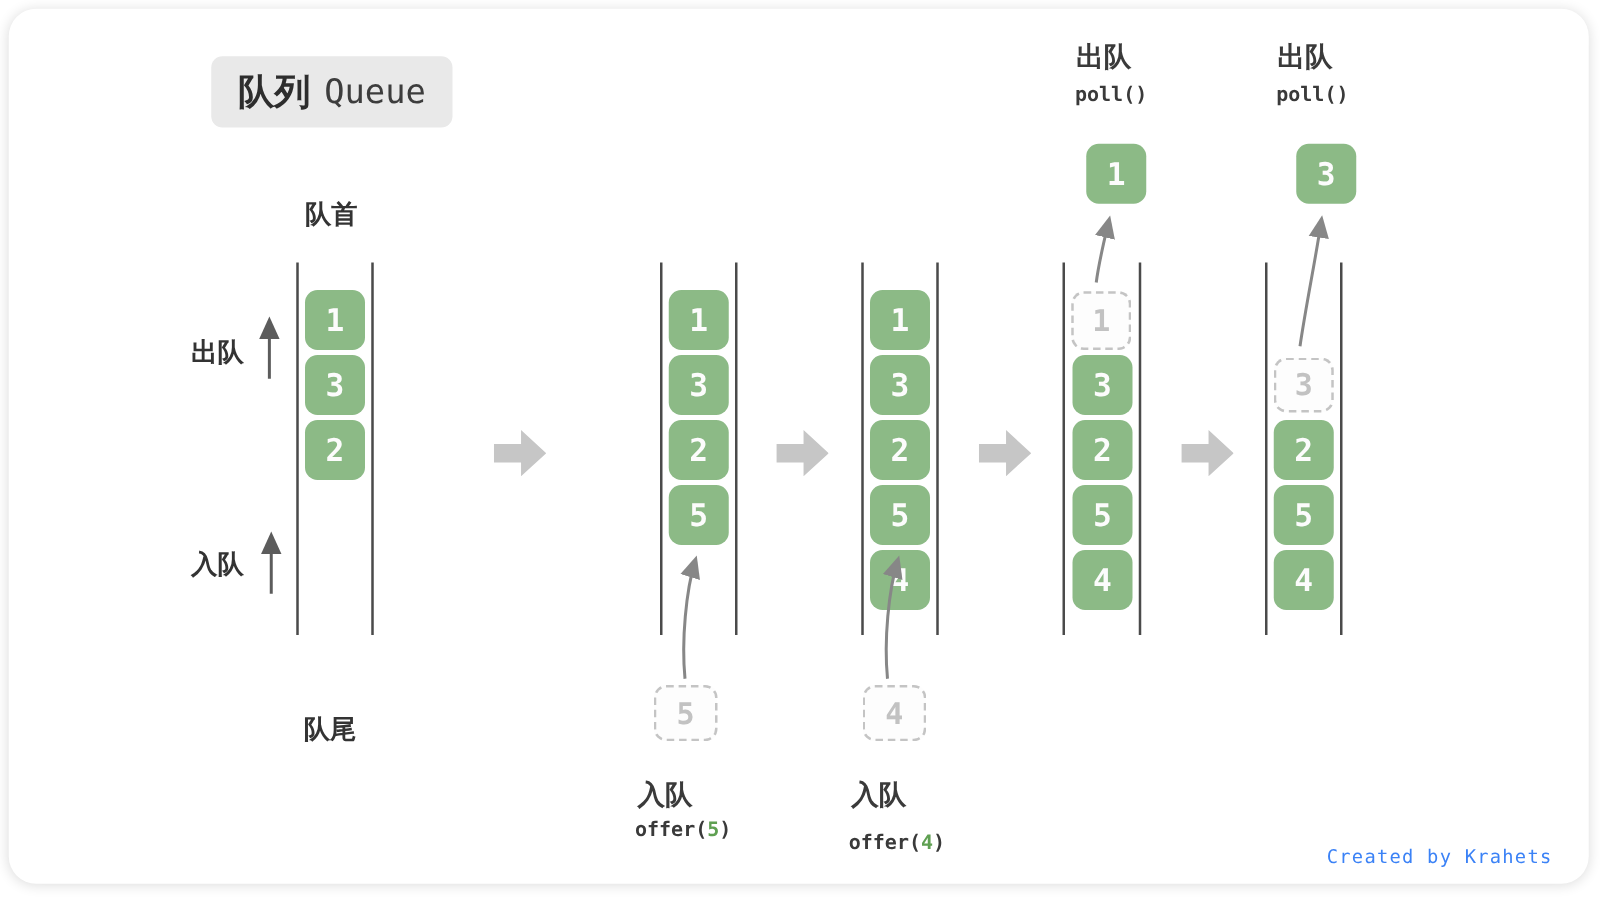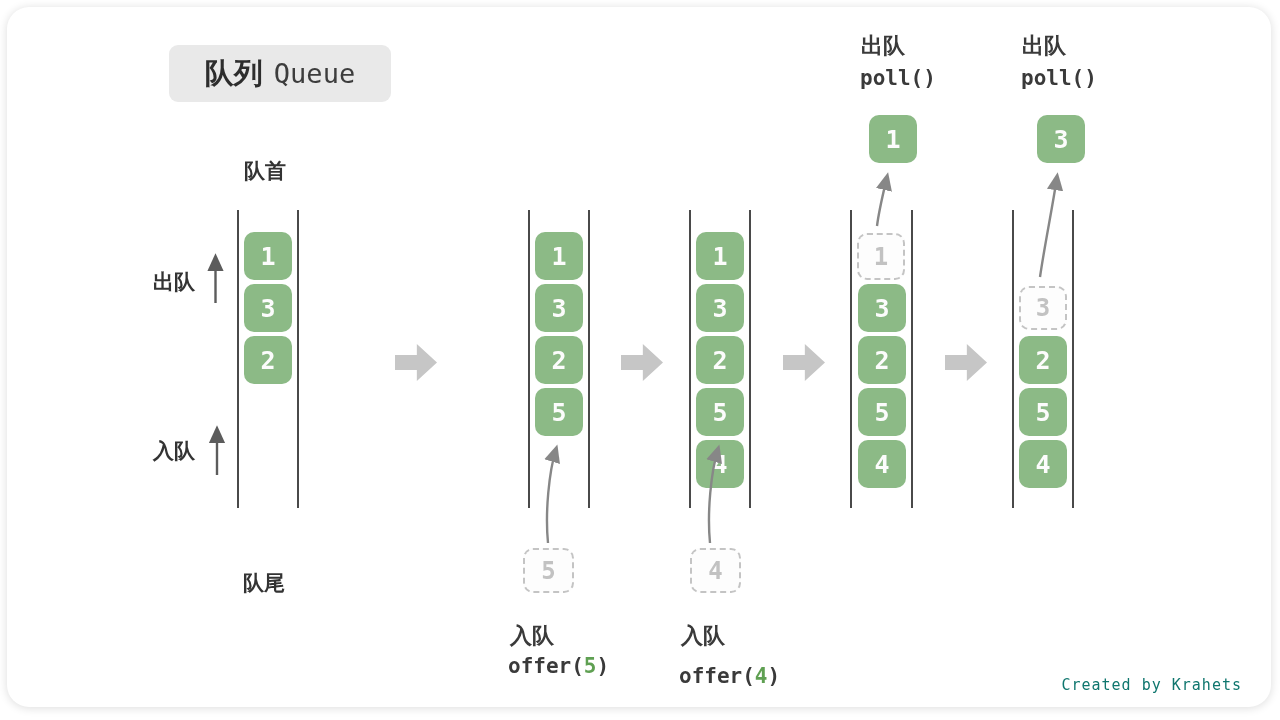--- a/index.html
+++ b/index.html
@@ -1,45 +1,45 @@
 <!DOCTYPE html>
 <html><head>
 <meta charset="utf-8">
 <style>
   html,body{margin:0;padding:0;background:#ffffff;}
   .canvas{position:relative;width:1280px;height:720px;background:#fff;overflow:hidden;
           font-family:"Liberation Sans","DejaVu Sans",sans-serif;}
   .card{position:absolute;left:7px;top:7px;width:1264px;height:700px;background:#ffffff;
         border-radius:22px;box-shadow:0 1px 10px rgba(0,0,0,0.14);}
   
-  .badge{position:absolute;left:169px;top:45px;width:222px;height:57px;background:#e9e9e9;
+  .badge{position:absolute;left:169px;top:45px;width:193px;height:57px;background:#e9e9e9;
          border-radius:9px;display:flex;align-items:center;justify-content:center;gap:11px;}
   .badge .zh{font-size:29px;font-weight:700;color:#2d2d2d;}
   .badge .en{font-family:"DejaVu Sans Mono","Liberation Mono",monospace;font-size:27px;color:#3d3d3d;}
   
   .zh-label{position:absolute;font-size:21px;font-weight:700;color:#333;white-space:nowrap;}
   
   .vline{position:absolute;top:210px;height:298px;width:2px;background:#4a4a4a;}
   
   .cell{position:absolute;width:48px;height:48px;border-radius:10px;background:#8cba86;
         color:#fcfcfc;display:flex;align-items:center;justify-content:center;
         font-family:"DejaVu Sans Mono","Liberation Mono",monospace;font-size:25px;font-weight:700;}
   .ghost{position:absolute;border-radius:10px;background:#fdfdfd;border:2px dashed #c4c4c4;
          color:#c2c2c2;display:flex;align-items:center;justify-content:center;box-sizing:border-box;
          font-family:"DejaVu Sans Mono","Liberation Mono",monospace;font-size:24px;font-weight:700;}
   
   .barrow{position:absolute;width:42px;height:37px;background:#c6c6c6;
           clip-path:polygon(0 30%,52% 30%,52% 0,100% 50%,52% 100%,52% 70%,0 70%);}
   
   .op-name{position:absolute;font-size:22px;font-weight:600;color:#3a3a3a;white-space:nowrap;}
   .op-code{position:absolute;font-family:"DejaVu Sans Mono","Liberation Mono",monospace;
-           font-size:21px;font-weight:600;color:#3a3a3a;white-space:nowrap;}
+           font-size:16px;font-weight:600;color:#3a3a3a;white-space:nowrap;}
   .op-code .arg{color:#5fa052;font-weight:700;}
   .watermark{position:absolute;right:38px;bottom:26px;font-family:"DejaVu Sans Mono","Liberation Mono",monospace;
-             font-size:15px;color:#0f766e;letter-spacing:1px;}
+             font-size:15px;color:#3b82f6;letter-spacing:1px;}
   svg.overlay{position:absolute;left:0;top:0;width:1280px;height:720px;pointer-events:none;}
 </style>
 </head>
 <body>
 
 <div class="canvas">
   <div class="card"></div>
 
   <div class="badge">
     <span class="zh">队列</span>

